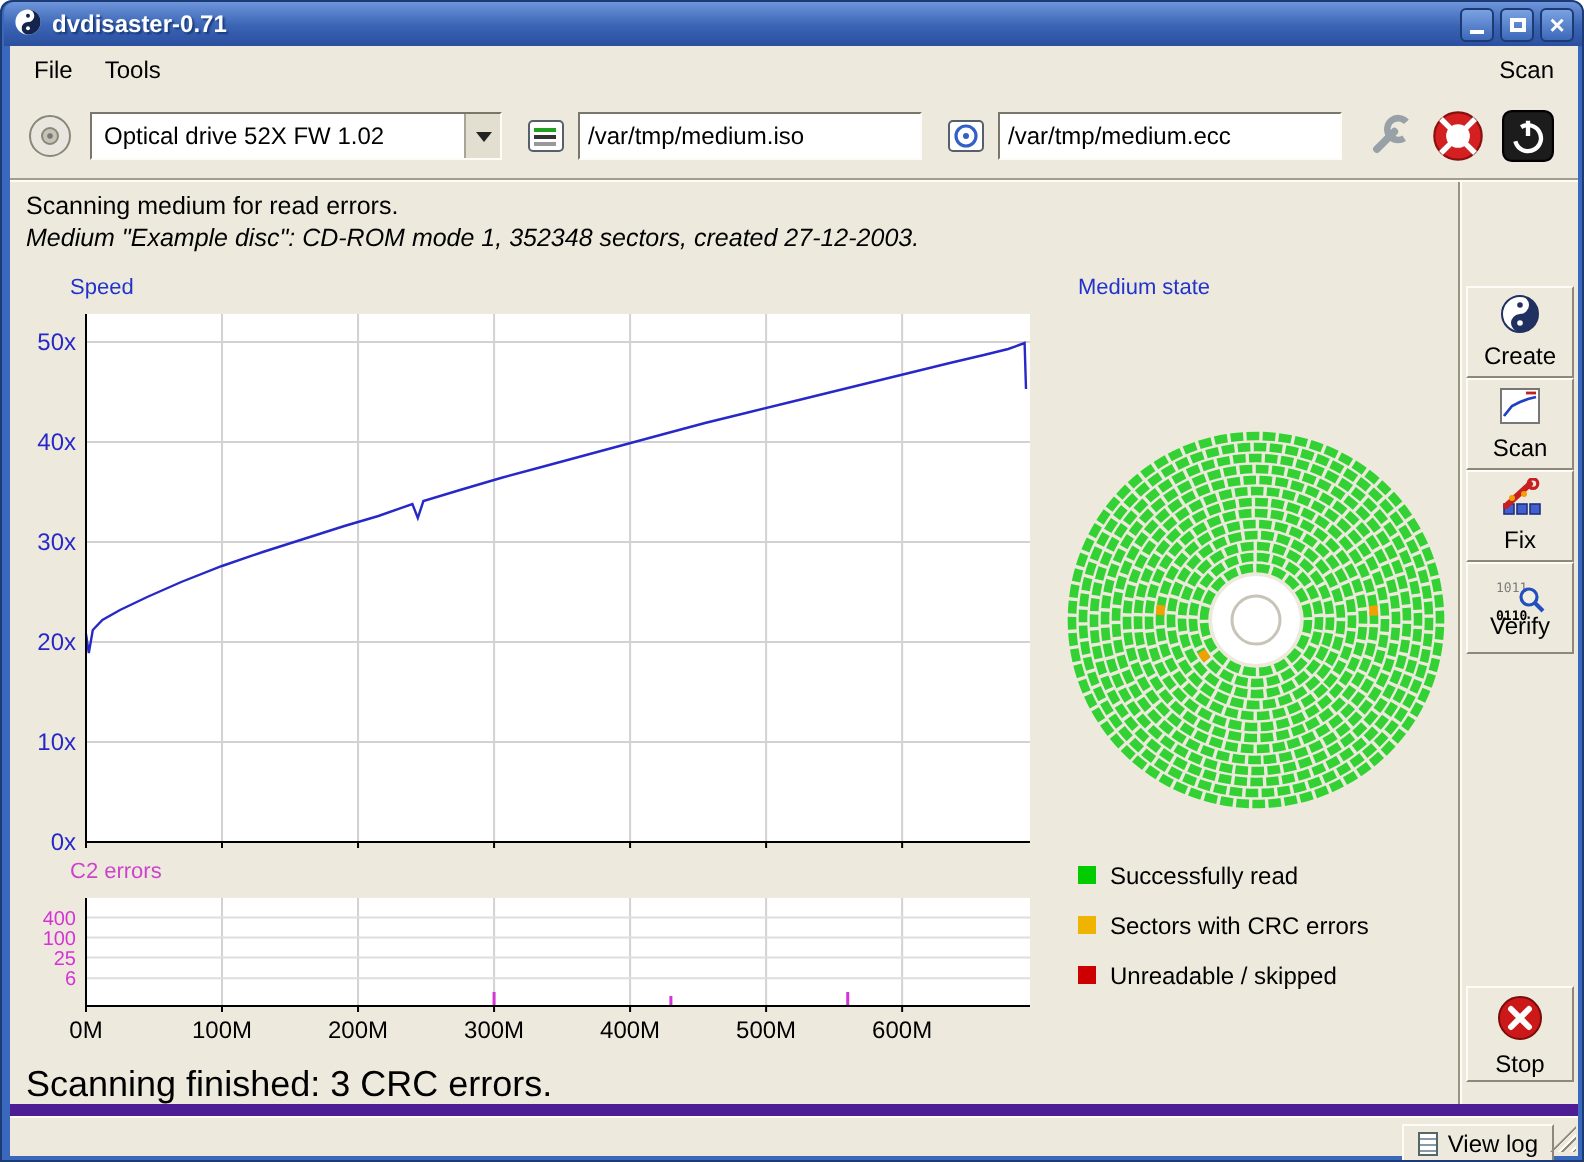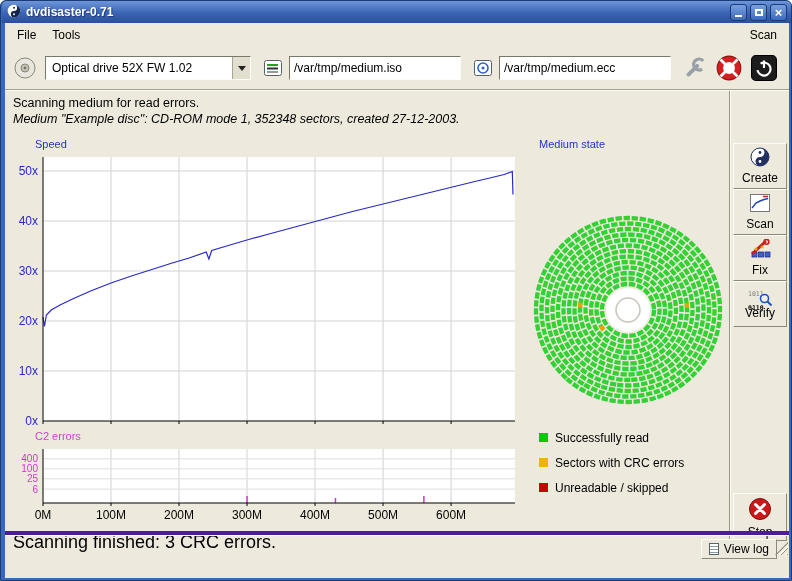--- a/index.html
+++ b/index.html
@@ -75,22 +75,22 @@
   .side-btn .lbl { font-size:12px; margin-top:1px; }
   .bin-icon { font-family:"DejaVu Sans Mono", monospace; font-size:7px; line-height:7px;
               text-align:center; }
   .bin-gray { color:#7d7d7d; }
   .bin-dark { color:#000; font-weight:bold; }
   .verify-icon { position:relative; width:24px; height:20px; }
   .verify-icon .bin-icon { font-size:6.5px; line-height:7px; padding-top:2px; }
   .verify-icon svg { position:absolute; right:-1px; bottom:-2px; }
 
   
-  .bottombar { position:absolute; left:0; top:508px; width:100%; height:26px;
-               border-top:4px solid #4c1d95; box-shadow:inset 0 1px 0 #fdfcf6;text-align:right; }
+  .bottombar { position:absolute; left:0; top:529px; width:100%; height:26px;
+               border-top:6px solid #4c1d95; box-shadow:inset 0 1px 0 #fdfcf6;text-align:right; }
   .viewlog-btn { position:absolute; right:12px; top:4px; height:20px; padding:0 7px;
                  border:1px solid; border-color:#fdfcf6 #8c887a #8c887a #fdfcf6; background:#edeadd;
                  display:flex; align-items:center; gap:5px; font-size:12px; }
   .viewlog-icon { width:10px; height:12px; background:#fff; border:1px solid #566;
                   background-image:repeating-linear-gradient(to bottom, transparent 0 2px, #8899aa 2px 3px); }
   .resize-grip { position:absolute; right:1px; bottom:2px; width:13px; height:13px;
                  background:repeating-linear-gradient(135deg,#fdfcf6 0 1px,#8e8a7c 1px 2px,transparent 2px 4px);
                  clip-path:polygon(100% 0,100% 100%,0 100%); }
 </style>
 </head>

